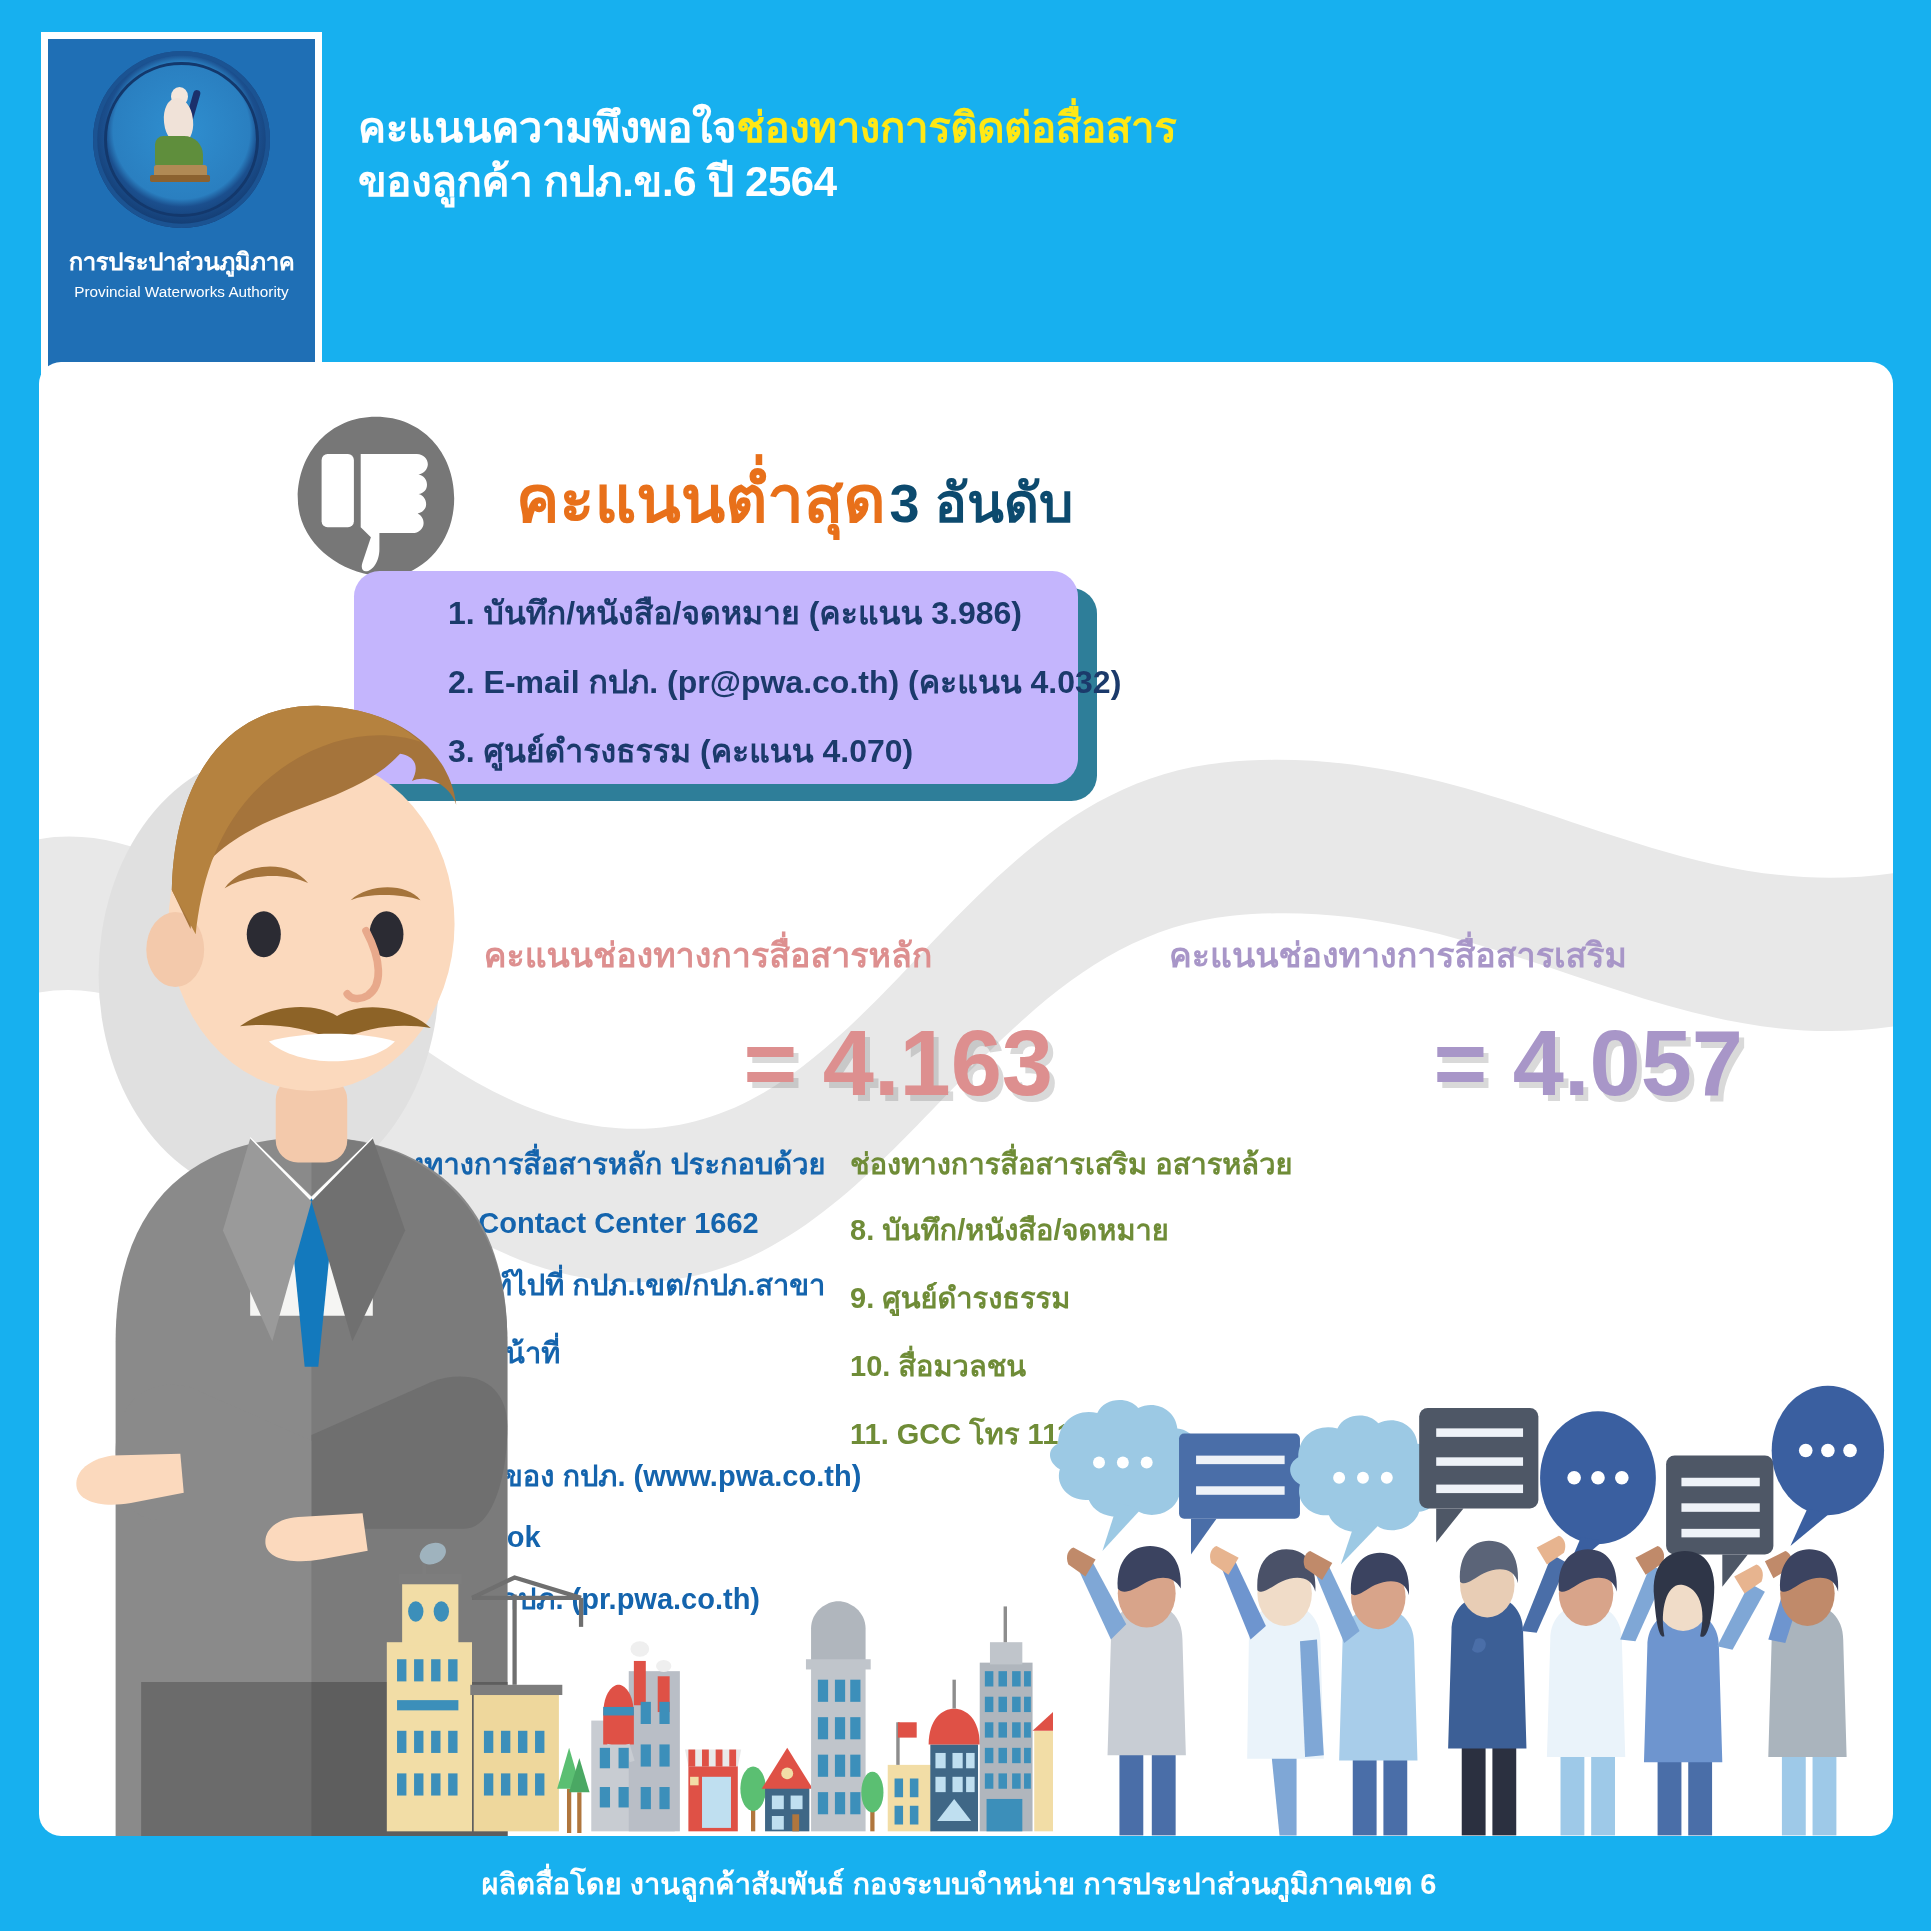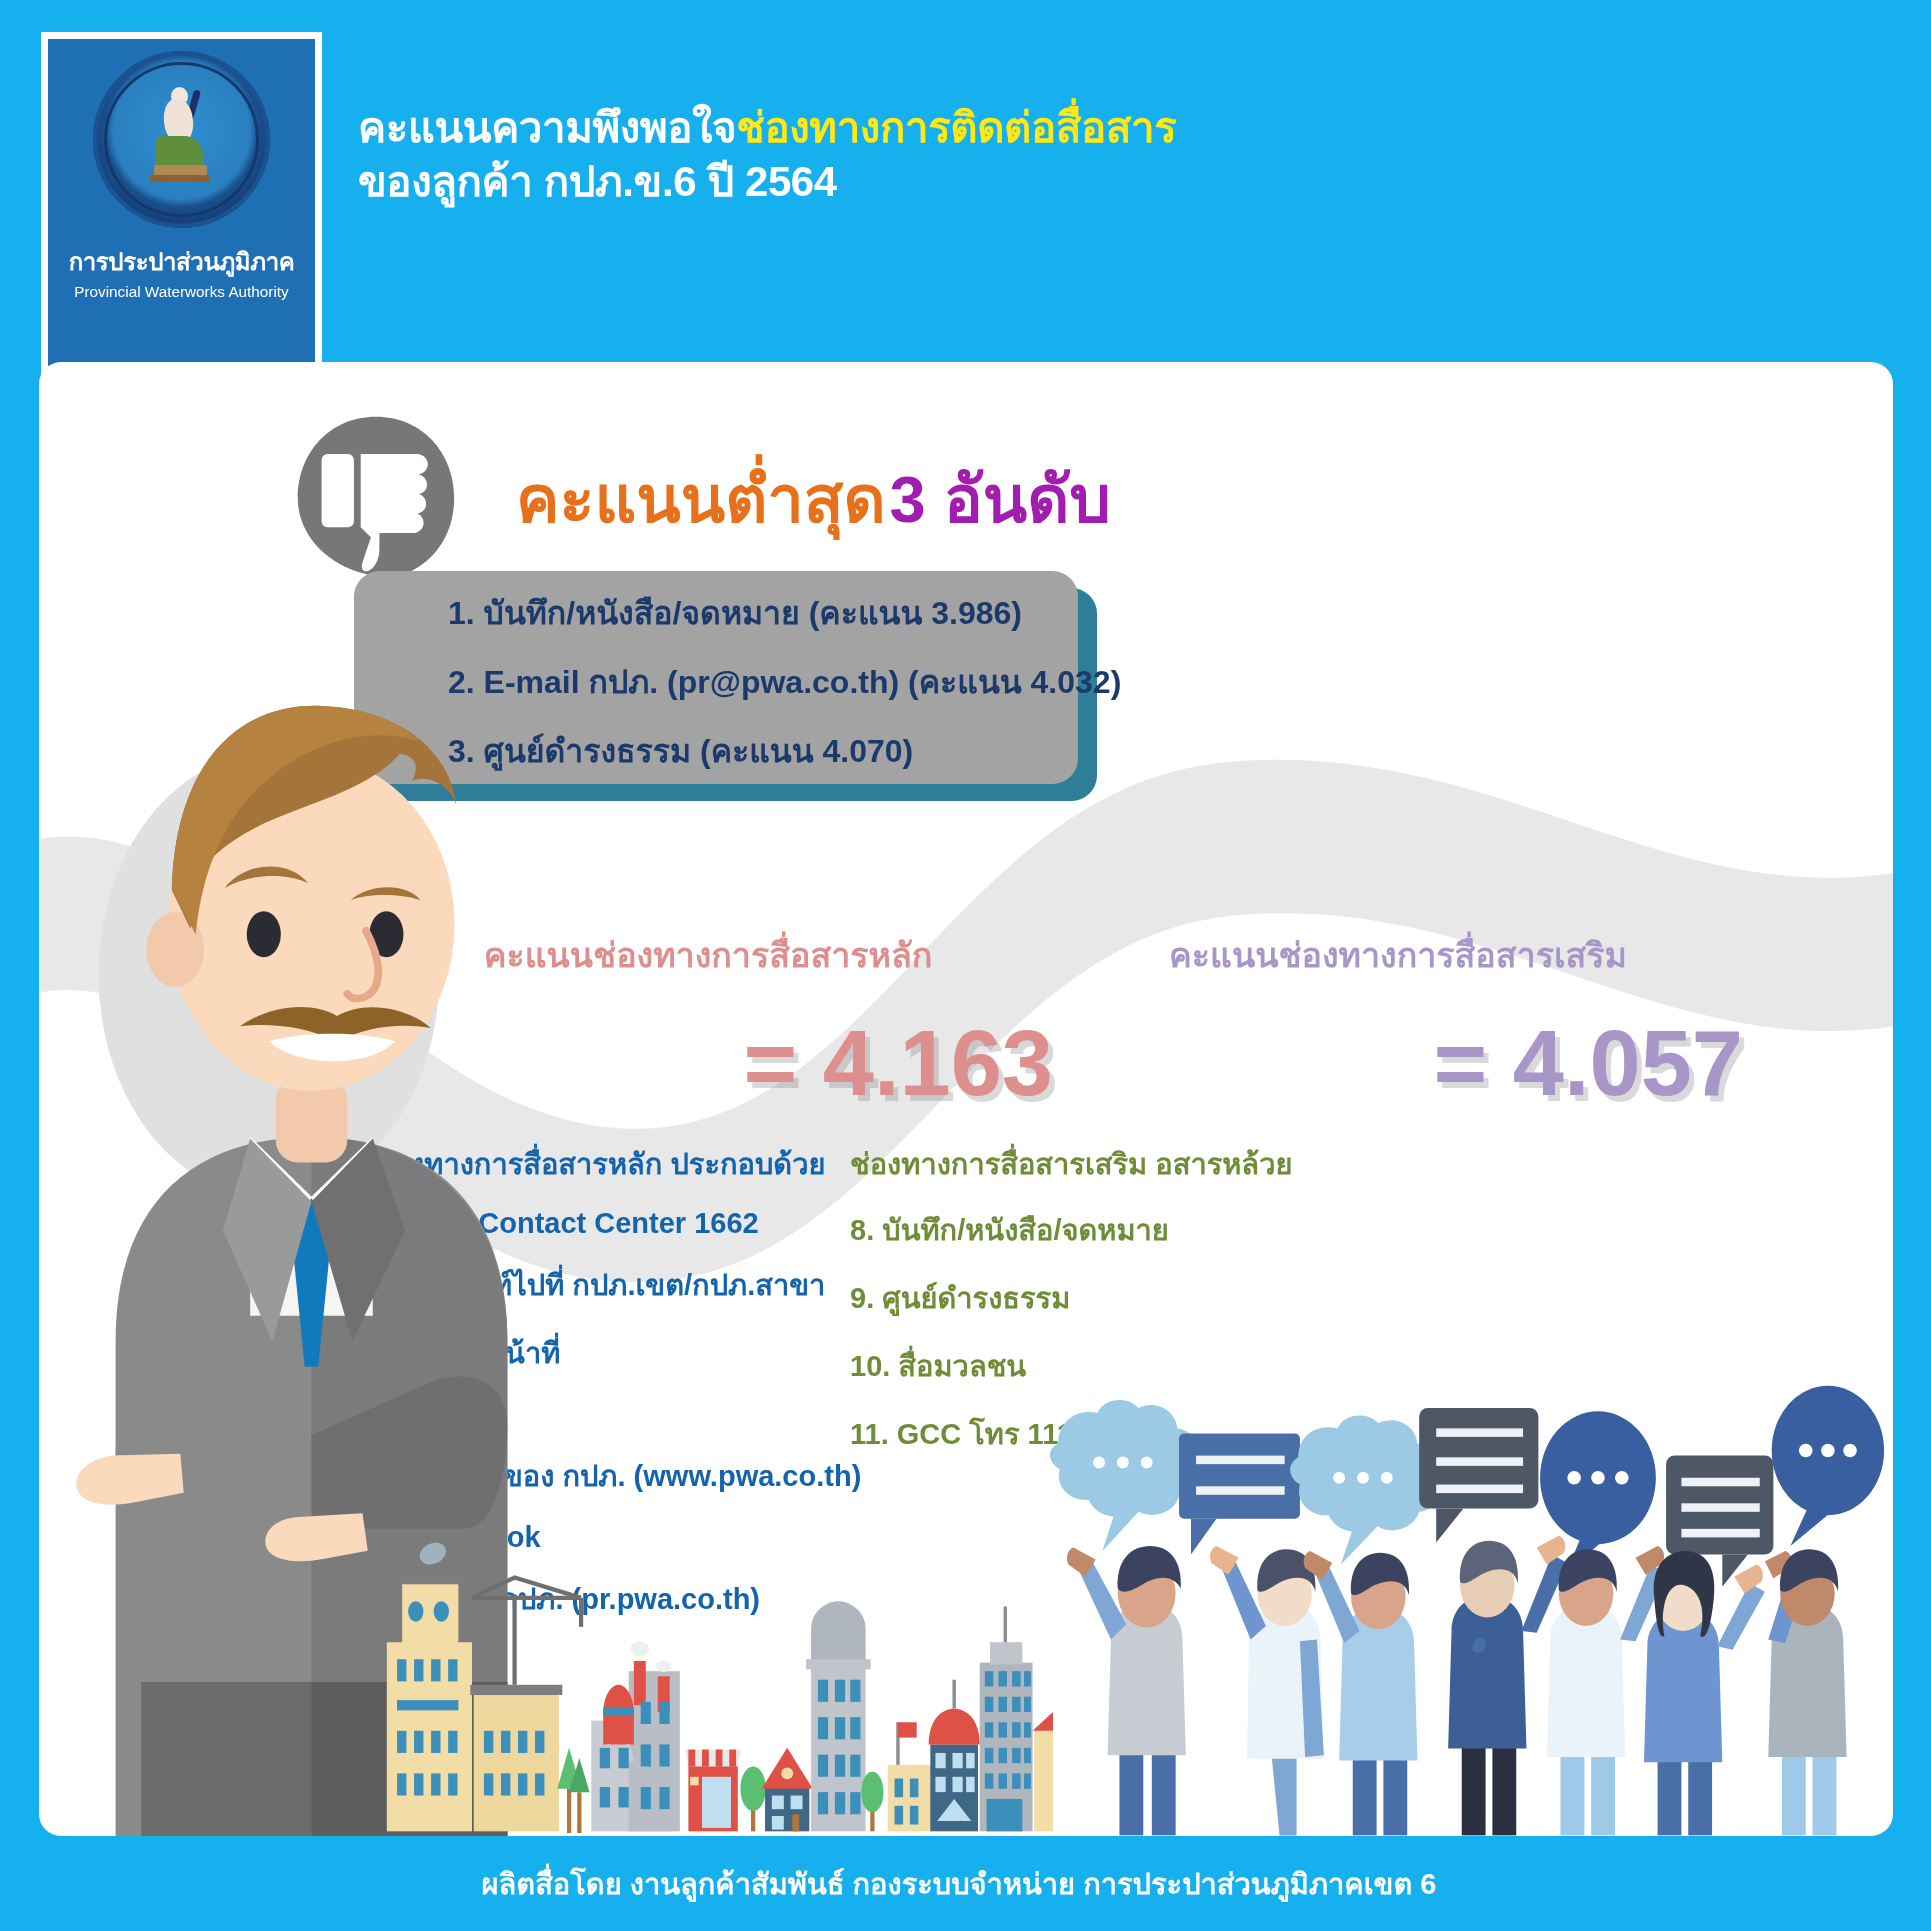--- a/index.html
+++ b/index.html
@@ -84,30 +84,30 @@
   
   #thumb-bubble{
     position:absolute; left:252px; top:51px; width:170px; height:213px;
   }
 
   
   #low-head{
     position:absolute; left:477px; top:85px; white-space:nowrap;
   }
   #low-head .orange{ color:#e8701a; font-size:65px; font-weight:bold; }
-  #low-head .green{ color:#a21caf; font-size:65px; font-weight:bold; }
+  #low-head .green{ color:#0c4a6e; font-size:54px; font-weight:bold; }
 
   
   #blue-shadow{
     position:absolute; left:334px; top:226px; width:724px; height:213px;
     background:#2e7e99; border-radius:25.6px;
   }
   #blue-box{
     position:absolute; left:315px; top:209px; width:724px; height:213px;
-    background:#a3a3a3; border-radius:25.6px;
+    background:#c4b5fd; border-radius:25.6px;
     padding:25.6px 0 0 94px;
   }
   .blue-item{
     color:#1b3a6b; font-size:32px; font-weight:bold; line-height:1.0; margin-bottom:37px;
     white-space:nowrap;
   }
 
   
   .score-col{ position:absolute; top:566px; }
   #col-left{ left:324px; width:690px; }

